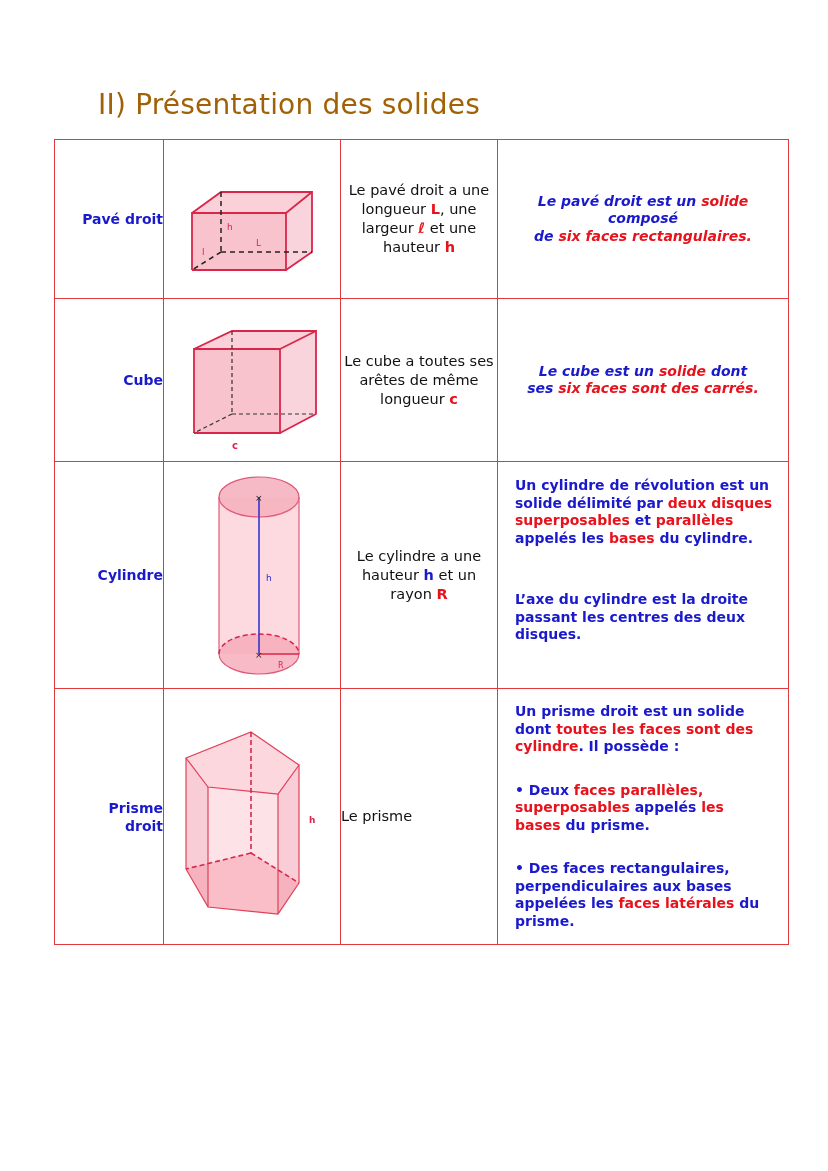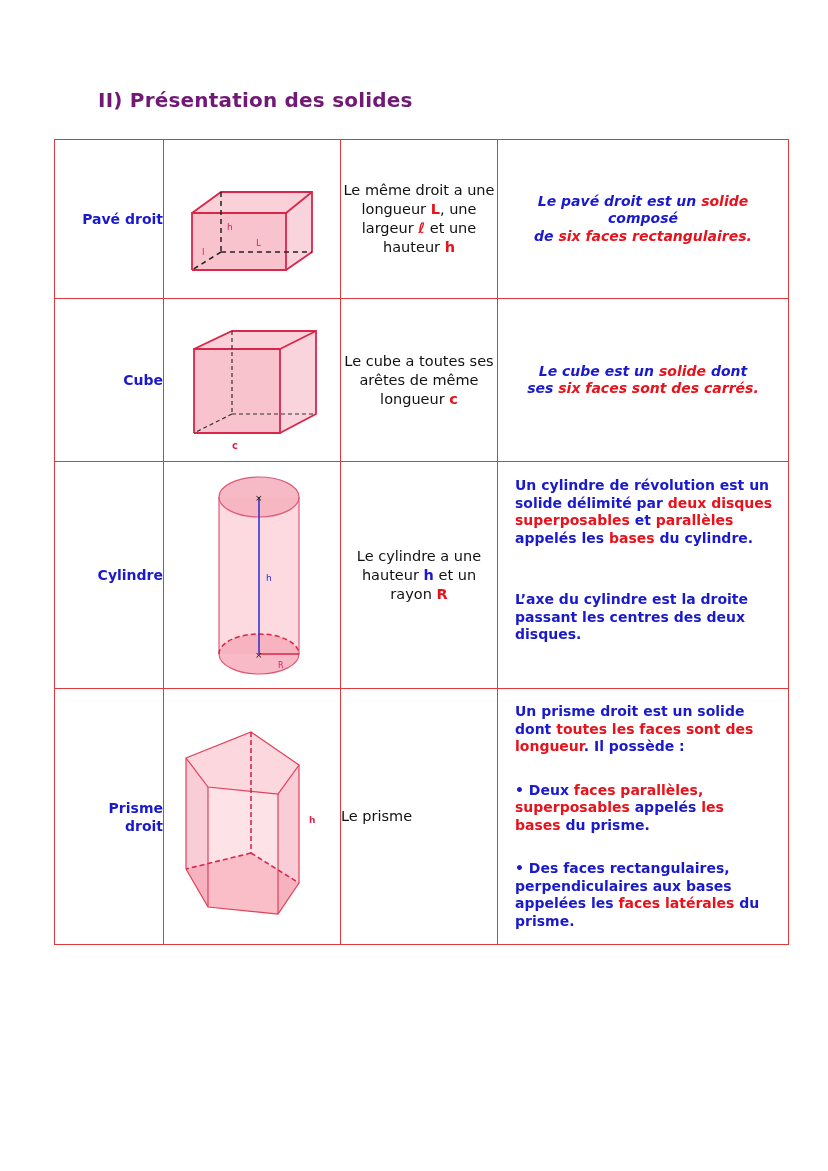--- a/index.html
+++ b/index.html
@@ -1,17 +1,17 @@
 <!DOCTYPE html>
 <html><head>
 <meta charset="utf-8">
 <style>
   html, body { margin:0; padding:0; background:#ffffff; }
   body { width:828px; height:1171px; position:relative; overflow:hidden; font-family:"DejaVu Sans", sans-serif; }
-  .title { position:absolute; left:98px; top:88px; font-size:20px; font-weight:bold; color:#701a75; letter-spacing:0.2px; margin:0; }
+  .title { position:absolute; left:98px; top:88px; font-size:28px; font-weight:normal; color:#a16207; letter-spacing:0.2px; margin:0; }
   table.solids { position:absolute; left:54px; top:139px; border-collapse:collapse; table-layout:fixed; }
   table.solids td { border:1px solid #e03a3e; padding:0; vertical-align:middle; }
   .c-name { width:108px; text-align:right; color:#1a1acc; font-weight:bold; font-size:14px; line-height:18px; }
   .c-fig { width:176px; text-align:center; }
   .c-desc { width:156px; text-align:center; font-size:14.5px; line-height:19px; color:#111; }
   .c-def { width:276px; color:#1a1acc; font-weight:bold; font-size:14px; line-height:17.5px; }
   .c-def.center { text-align:center;font-style:italic; }
   .c-def.left { text-align:left; padding:0 6px 0 8px; }
   .red { color:#e8121c; }
   .blue { color:#1a1acc; }
@@ -46,21 +46,21 @@
           <line x1="57" y1="52" x2="57" y2="112"></line>
           <line x1="57" y1="112" x2="148" y2="112"></line>
           <line x1="57" y1="112" x2="28" y2="130"></line>
         </g>
         <text x="63" y="90" font-size="9" fill="#d9264a" font-family="DejaVu Sans, sans-serif">h</text>
         <text x="92" y="106" font-size="9" fill="#d9264a" font-family="DejaVu Sans, sans-serif">L</text>
         <text x="38" y="115" font-size="9" fill="#d9264a" font-family="DejaVu Sans, sans-serif">l</text>
       </svg>
     </td>
     <td class="c-desc">
-      <span>Le même droit a une longueur </span><span class="red b">L</span><span>, une largeur </span><span class="red b">ℓ</span><span> et une hauteur </span><span class="red b">h</span>
+      <span>Le pavé droit a une longueur </span><span class="red b">L</span><span>, une largeur </span><span class="red b">ℓ</span><span> et une hauteur </span><span class="red b">h</span>
     </td>
     <td class="c-def center">
       <span>Le pavé droit est un </span><span class="red">solide</span><br><span> composé</span><br><span>de </span><span class="red">six faces rectangulaires.</span>
     </td>
   </tr>
 
   <tr style="height:162px">
     <td class="c-name">Cube</td>
     <td class="c-fig">
       <svg width="176" height="162" viewBox="0 0 176 162">
@@ -140,21 +140,21 @@
         <g stroke="#d9264a" stroke-width="1.6" stroke-dasharray="5,3" fill="none">
           <line x1="87" y1="43" x2="87" y2="164"></line>
           <line x1="87" y1="164" x2="22" y2="180"></line>
           <line x1="87" y1="164" x2="135" y2="194"></line>
         </g>
         <text x="145" y="134" font-size="9" font-weight="bold" fill="#d9264a" font-family="DejaVu Sans, sans-serif">h</text>
       </svg>
     </td>
     <td class="c-desc desc-left">Le prisme</td>
     <td class="c-def left">
-      <p class="para"><span>Un prisme droit est un solide dont </span><span class="red">toutes les faces sont des longueur</span><span>. Il possède :</span></p>
+      <p class="para"><span>Un prisme droit est un solide dont </span><span class="red">toutes les faces sont des cylindre</span><span>. Il possède :</span></p>
       <div class="gap-s"></div>
       <p class="para"><span>• </span><span>Deux </span><span class="red">faces parallèles, superposables</span><span> appelés </span><span class="red">les bases</span><span> du prisme.</span></p>
       <div class="gap-s"></div>
       <p class="para"><span>• </span><span>Des faces rectangulaires, perpendiculaires aux bases appelées  les </span><span class="red">faces latérales</span><span> du prisme.</span></p>
     </td>
   </tr>
 </tbody>
   </table>
 
 </body></html>

